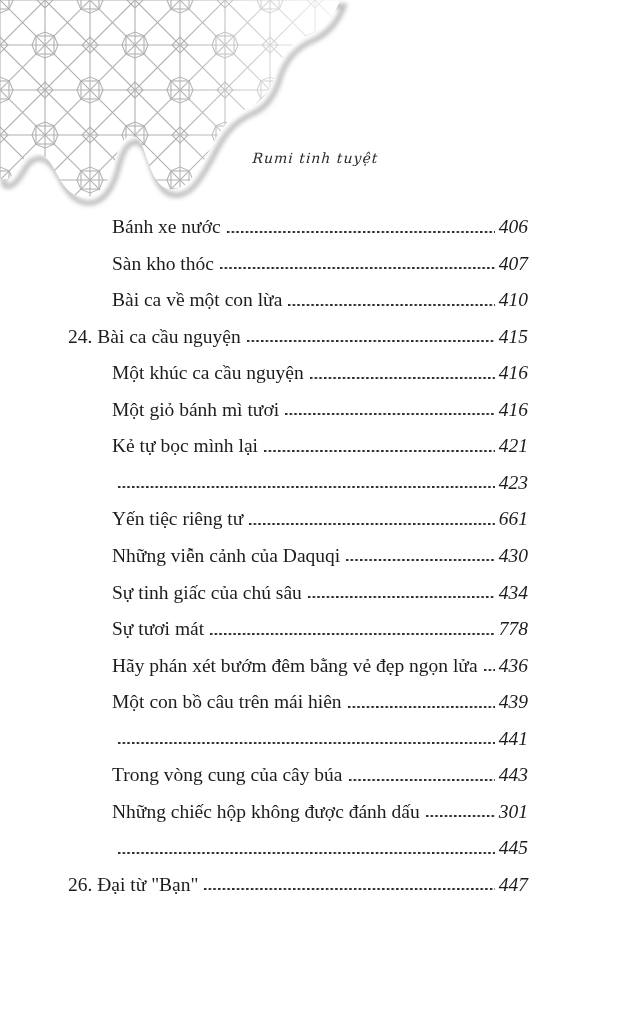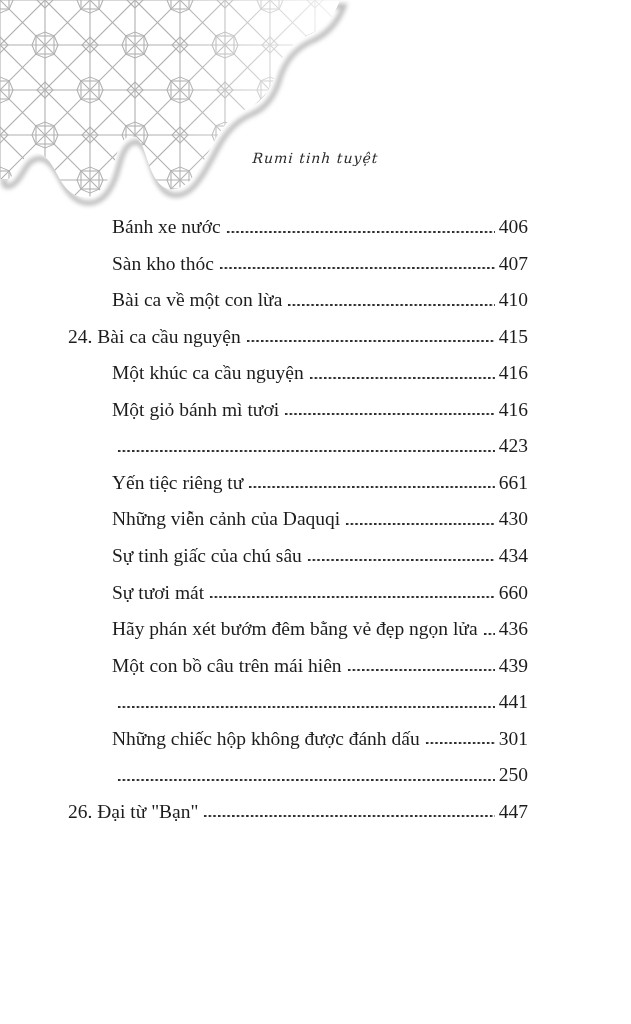--- a/index.html
+++ b/index.html
@@ -45,21 +45,21 @@
   .toc-row .label { white-space:nowrap; flex:0 0 auto; }
   .toc-row .dots {
     flex:1 1 auto;
     height:6px;
     margin:0 4px 3px 5px;
     background-image:radial-gradient(circle at 2.2px 3px, #2b2b2b 1.05px, rgba(0,0,0,0) 1.45px);
     background-size:4.7px 6px;
     background-repeat:repeat-x;
     background-position:left bottom;
   }
-  .toc-row .pnum { flex:0 0 auto; white-space:nowrap; }
+  .toc-row .pnum { flex:0 0 auto; white-space:nowrap;font-style:italic; }
 </style>
 </head>
 <body>
 
 <div class="page">
 
   <svg class="corner-pattern" width="631" height="240" viewBox="0 0 631 240" aria-hidden="true">
     <defs>
       <pattern id="girih" width="90" height="90" patternUnits="userSpaceOnUse">
         <g fill="none" stroke="#b0b0b0" stroke-width="1.1">
@@ -178,20 +178,25 @@
       <span class="dots"></span>
       <span class="pnum">416</span>
     </div>
 
     <div class="toc-row sub">
       <span class="label">Một giỏ bánh mì tươi</span>
       <span class="dots"></span>
       <span class="pnum">416</span>
     </div>
 
+    <div class="toc-row sub">
+      <span class="label">Kẻ tự bọc mình lại</span>
+      <span class="dots"></span>
+      <span class="pnum">421</span>
+    </div>
 
     <div class="toc-row sub">
       <span class="dots"></span>
       <span class="pnum">423</span>
     </div>
 
     <div class="toc-row sub">
       <span class="label">Yến tiệc riêng tư</span>
       <span class="dots"></span>
       <span class="pnum">661</span>
@@ -206,50 +211,55 @@
 
     <div class="toc-row sub">
       <span class="label">Sự tinh giấc của chú sâu</span>
       <span class="dots"></span>
       <span class="pnum">434</span>
     </div>
 
     <div class="toc-row sub">
       <span class="label">Sự tươi mát</span>
       <span class="dots"></span>
-      <span class="pnum">660</span>
+      <span class="pnum">778</span>
     </div>
 
     <div class="toc-row sub">
       <span class="label">Hãy phán xét bướm đêm bằng vẻ đẹp ngọn lửa</span>
       <span class="dots"></span>
       <span class="pnum">436</span>
     </div>
 
     <div class="toc-row sub">
       <span class="label">Một con bồ câu trên mái hiên</span>
       <span class="dots"></span>
       <span class="pnum">439</span>
     </div>
 
     <div class="toc-row sub">
       <span class="dots"></span>
       <span class="pnum">441</span>
     </div>
 
+    <div class="toc-row sub">
+      <span class="label">Trong vòng cung của cây búa</span>
+      <span class="dots"></span>
+      <span class="pnum">443</span>
+    </div>
 
     <div class="toc-row sub">
       <span class="label">Những chiếc hộp không được đánh dấu</span>
       <span class="dots"></span>
       <span class="pnum">301</span>
     </div>
 
     <div class="toc-row sub">
       <span class="dots"></span>
-      <span class="pnum">250</span>
+      <span class="pnum">445</span>
     </div>
 
     <div class="toc-row chapter">
       <span class="label">26. Đại từ  "Bạn"</span>
       <span class="dots"></span>
       <span class="pnum">447</span>
     </div>
   </div>
 
 </div>

